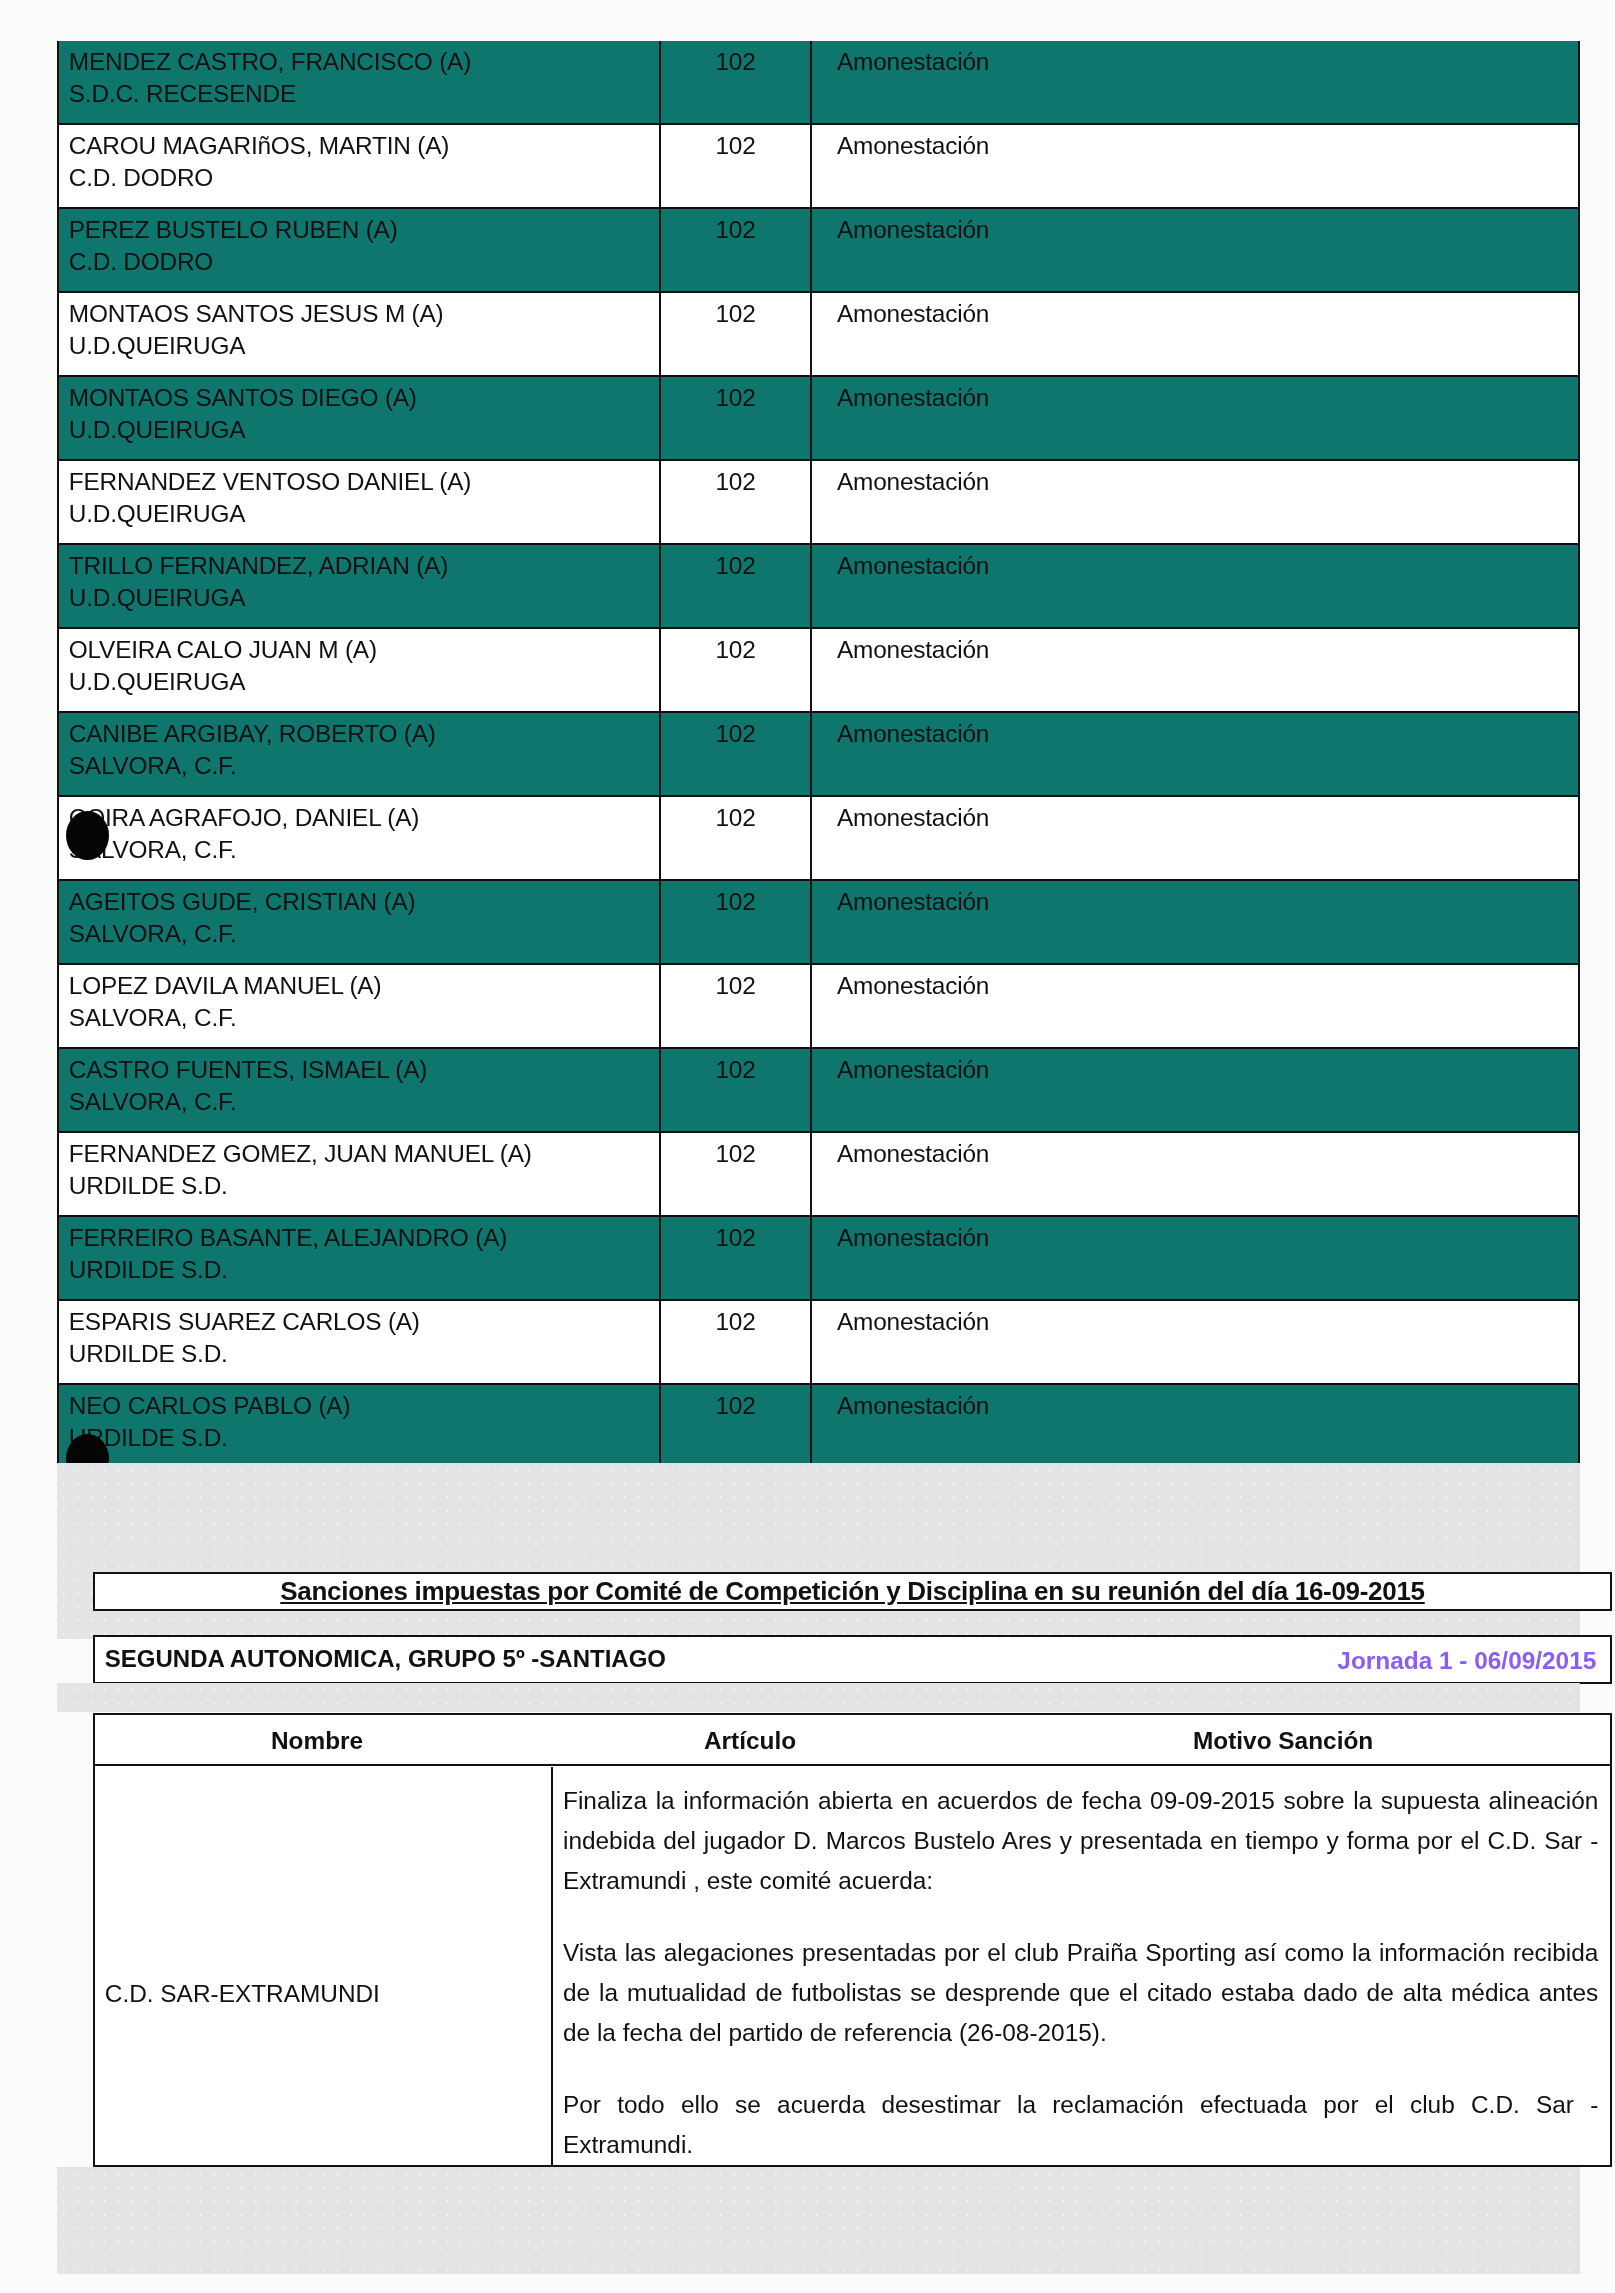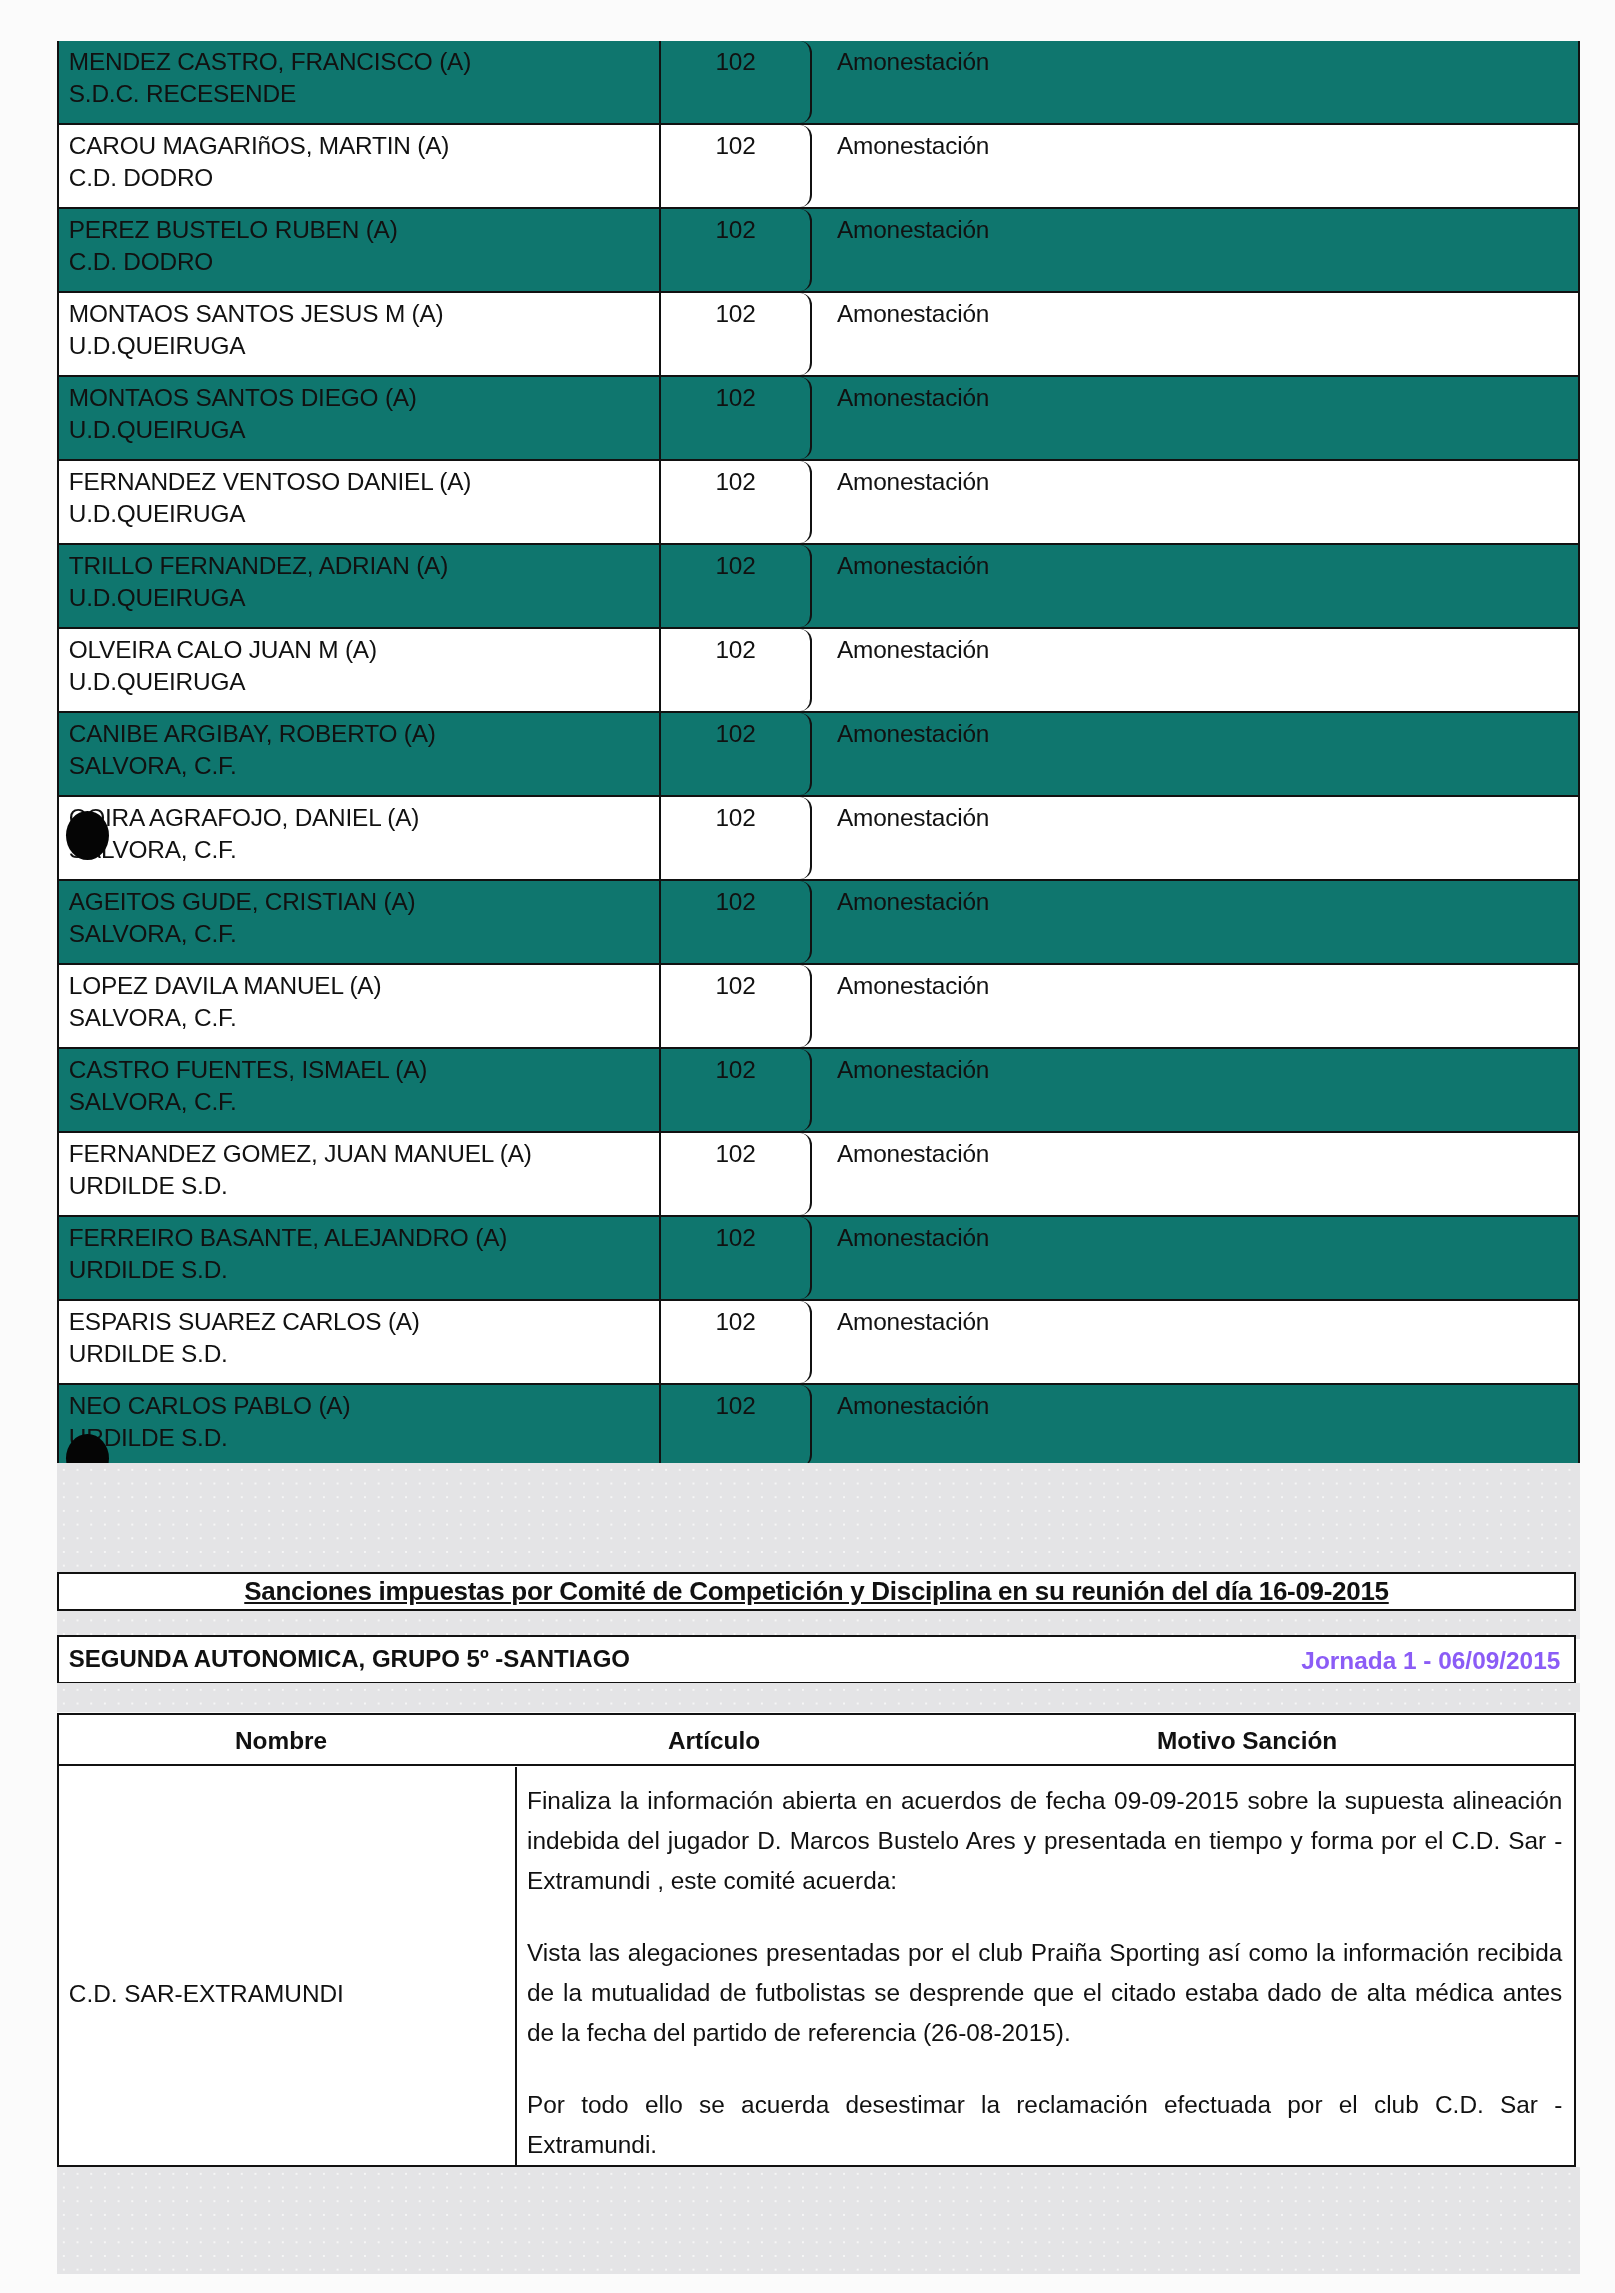--- a/index.html
+++ b/index.html
@@ -17,28 +17,28 @@
   #t1 { position: absolute; left: 57px; top: 41px; width: 1523px; }
   .row {
     position: relative; height: 84px; box-sizing: border-box;
     border-left: 2.9px solid #111; border-right: 2.9px solid #111;
     border-bottom: 2.9px solid #111;
   }
   .row.shade { background: #0f766e; }
   .row.plain { background: #ffffff; }
   .cell { position: absolute; top: 0; bottom: 0; box-sizing: border-box; }
   .c-name { left: 0; width: 602px; border-right: 2.9px solid #111; padding: 4.9px 0 0 9.8px; }
-  .c-art { left: 602px; width: 151px; border-right: 2.9px solid #111; text-align: center; padding-top: 4.9px; border-radius: 12px; }
+  .c-art { left: 602px; width: 151px; border-right: 2.9px solid #111; text-align: center; padding-top: 4.9px; }
   .c-mot { left: 753px; right: 0; padding: 4.9px 0 0 25px; }
   .line { font-size: 24.4px; line-height: 32px; white-space: nowrap; letter-spacing: -0.2px; }
   .hole { position: absolute; width: 43px; height: 49px; border-radius: 50%; background: #050505; }
 
   
   .grayband { position: absolute; left: 57px; width: 1523px; }
-  .box { position: absolute; box-sizing: border-box; border: 2.9px solid #111; background: #fff; }
+  .box { position: absolute; box-sizing: border-box; border: 2.9px solid #111; background: #fff; margin-left: 36px; }
   #title-box { left: 57px; top: 1572px; width: 1519px; height: 39px; text-align: center; }
   #title-box span { font-size: 26px; font-weight: bold; text-decoration: underline; line-height: 35px; letter-spacing: -0.3px; }
   #group-box { left: 57px; top: 1635px; width: 1519px; height: 49px; }
   #group-name { position: absolute; left: 9.8px; top: 7.8px; font-size: 24px; font-weight: bold; }
   #group-jornada { position: absolute; right: 13.7px; top: 9.8px; font-size: 24.4px; font-weight: bold; color: #8b5cf6; }
 
   #t2 { left: 57px; top: 1713px; width: 1519px; height: 454px; padding: 0; }
   #t2-head { position: absolute; left: 0; right: 0; top: 0; height: 49px; border-bottom: 2.9px solid #111; font-weight: bold; font-size: 24.4px; }
   #t2-head span { position: absolute; top: 11.7px; }
   #t2-body { position: absolute; left: 0; right: 0; top: 52px; bottom: 0; }

